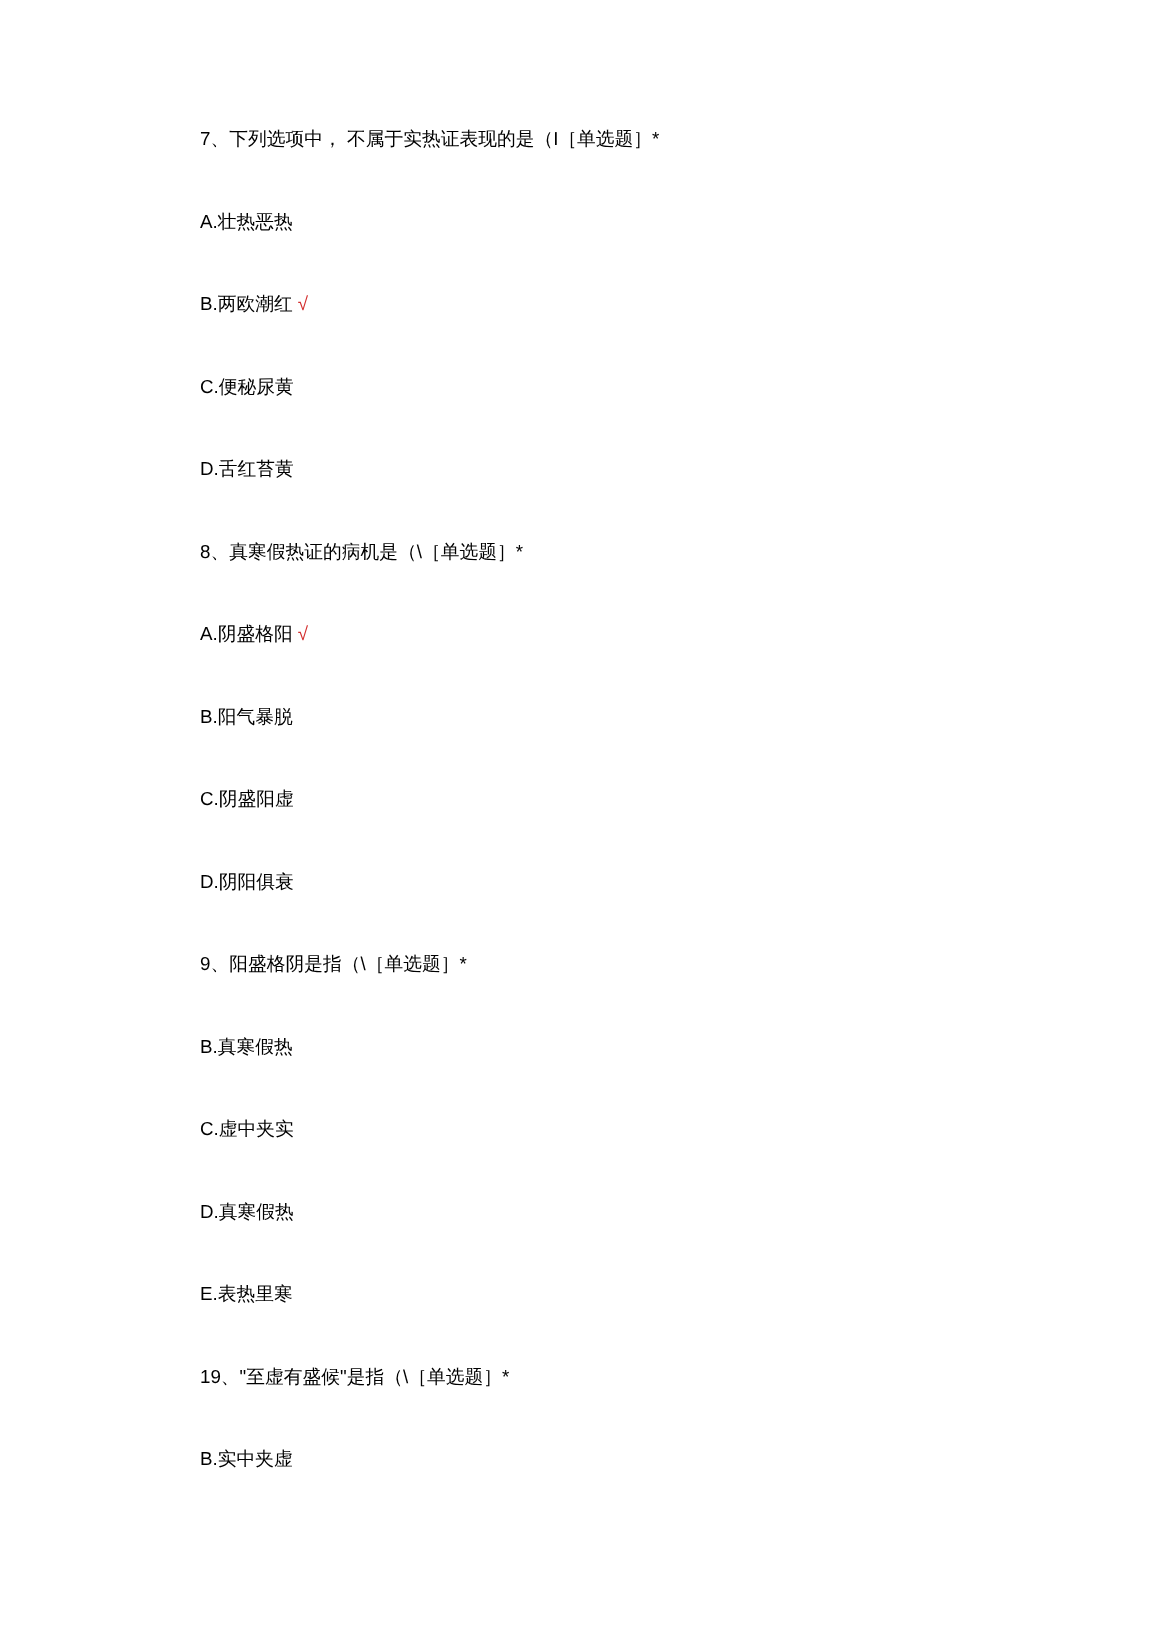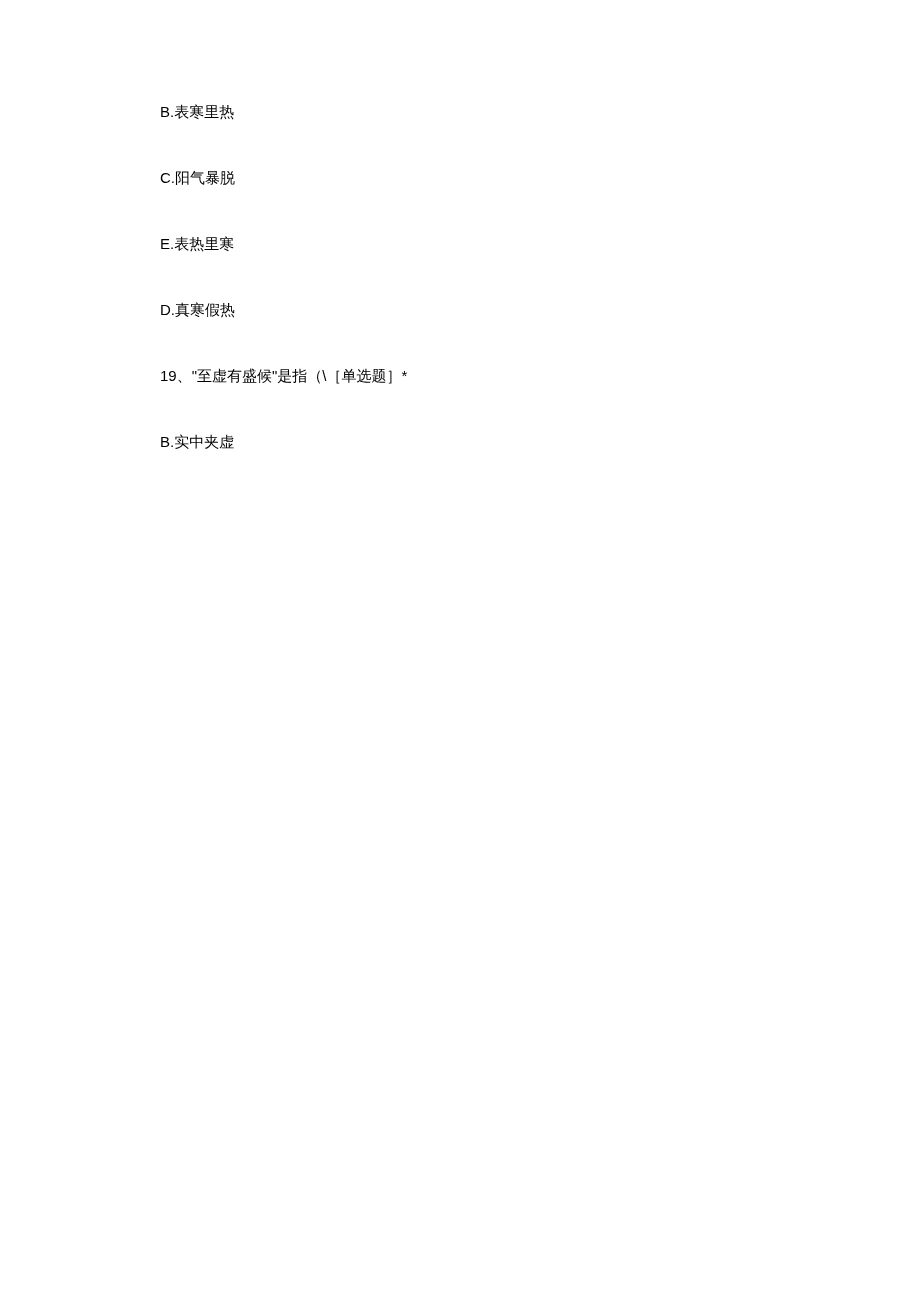--- a/index.html
+++ b/index.html
@@ -31,22 +31,37 @@
   .check {
     color: #d32f2f;
     margin-left: 4px;
   }
 </style>
 </head>
 <body>
 
 <div id="content">
     <div class="question">
-      <div class="option"><span>B.表寒里热</span></div>
-      <div class="option"><span>C.阳气暴脱</span></div>
+      <div class="q-text"><span>7、</span><span>下列选项中， 不属于实热证表现的是（I［单选题］*</span></div>
+      <div class="option"><span>A.壮热恶热</span></div>
+      <div class="option"><span>B.两欧潮红</span><span class="check">√</span></div>
+      <div class="option"><span>C.便秘尿黄</span></div>
+      <div class="option"><span>D.舌红苔黄</span></div>
+    </div>
+    <div class="question">
+      <div class="q-text"><span>8、</span><span>真寒假热证的病机是（\［单选题］*</span></div>
+      <div class="option"><span>A.阴盛格阳</span><span class="check">√</span></div>
+      <div class="option"><span>B.阳气暴脱</span></div>
+      <div class="option"><span>C.阴盛阳虚</span></div>
+      <div class="option"><span>D.阴阳俱衰</span></div>
+    </div>
+    <div class="question">
+      <div class="q-text"><span>9、</span><span>阳盛格阴是指（\［单选题］*</span></div>
+      <div class="option"><span>B.真寒假热</span></div>
+      <div class="option"><span>C.虚中夹实</span></div>
+      <div class="option"><span>D.真寒假热</span></div>
       <div class="option"><span>E.表热里寒</span></div>
-      <div class="option"><span>D.真寒假热</span></div>
     </div>
     <div class="question">
       <div class="q-text"><span>19、</span><span>"至虚有盛候"是指（\［单选题］*</span></div>
       <div class="option"><span>B.实中夹虚</span></div>
     </div>
   </div>
 
 </body></html>

